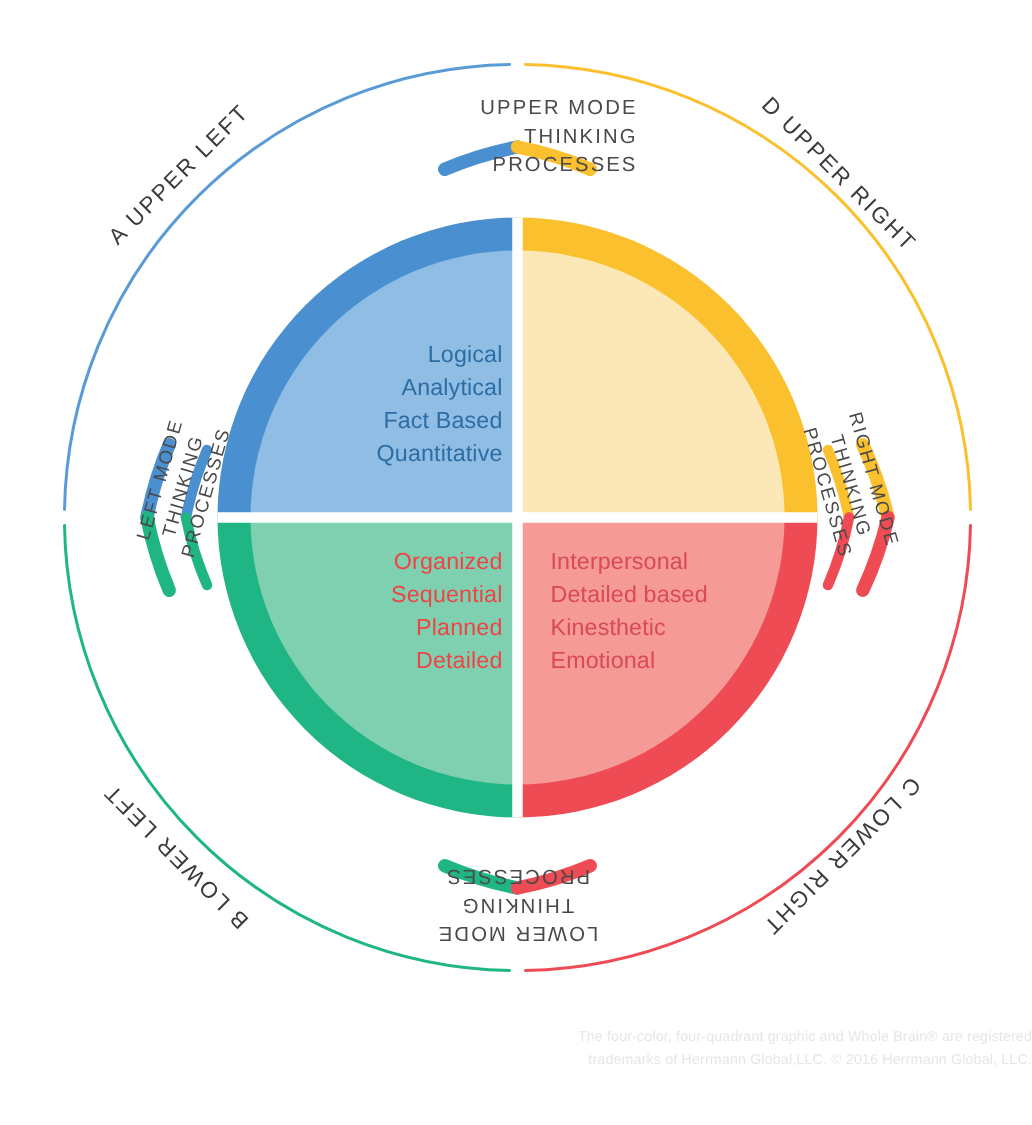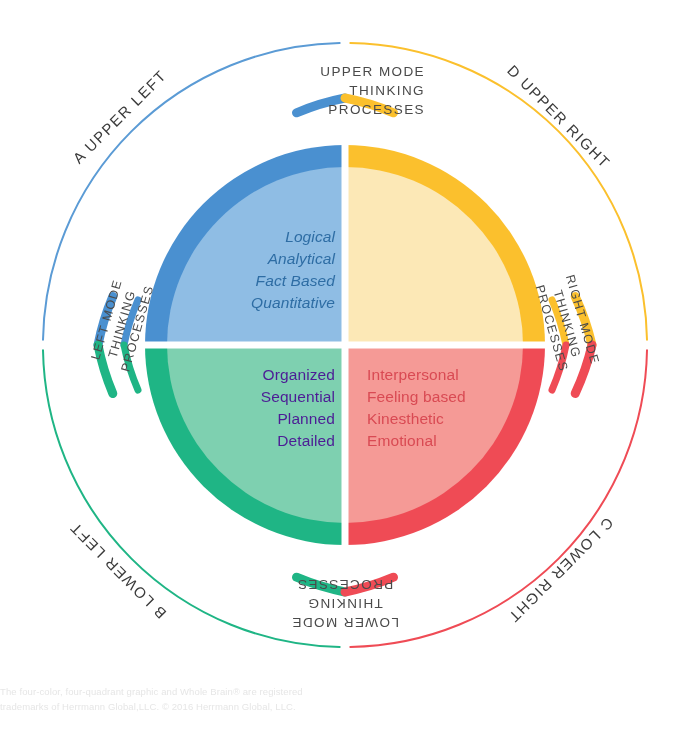--- a/index.html
+++ b/index.html
@@ -32,33 +32,32 @@
     font-size: 15.5px;
     line-height: 22px;
     letter-spacing: 0.1px;
     white-space: pre-line;
   }
   .quad-a {
     left: 185px; top: 226px;
     width: 150px;
     text-align: right;
     color: #2e6da4;
-    font-style: italic;
   }
   .quad-d {
     left: 367px; top: 226px;
     width: 160px;
     text-align: left;
     color: #b08a30;
   }
   .quad-b {
     left: 185px; top: 364px;
     width: 150px;
     text-align: right;
-    color: #4c1d95;
+    color: #ef4444;
   }
   .quad-c {
     left: 367px; top: 364px;
     width: 170px;
     text-align: left;
     color: #d94a53;
   }
   
   .corner-label {
     position: absolute;
@@ -117,21 +116,21 @@
     white-space: pre-line;
     position: absolute;
     transform: rotate(180deg);
   }
   
   .footer {
     position: absolute;
     left: 0;
     top: 684px;
     width: 688px;
-    text-align: left;
+    text-align: right;
     font-size: 9.5px;
     line-height: 15px;
     color: #e6e6e6;
     white-space: pre-line;
     letter-spacing: 0.1px;
   }
 </style>
 </head>
 <body>
 
@@ -208,21 +207,21 @@
 
   <div class="quad-text quad-a">Logical
 Analytical
 Fact Based
 Quantitative</div>
   <div class="quad-text quad-b">Organized
 Sequential
 Planned
 Detailed</div>
   <div class="quad-text quad-c">Interpersonal
-Feeling based
+Detailed based
 Kinesthetic
 Emotional</div>
 
   <div class="corner-label lbl-a">A UPPER LEFT</div>
   <div class="corner-label lbl-d">D UPPER RIGHT</div>
   <div class="corner-label lbl-b">B LOWER LEFT</div>
   <div class="corner-label lbl-c">C LOWER RIGHT</div>
 
   <div class="mode-top">UPPER MODE
 THINKING PROCESSES</div>

